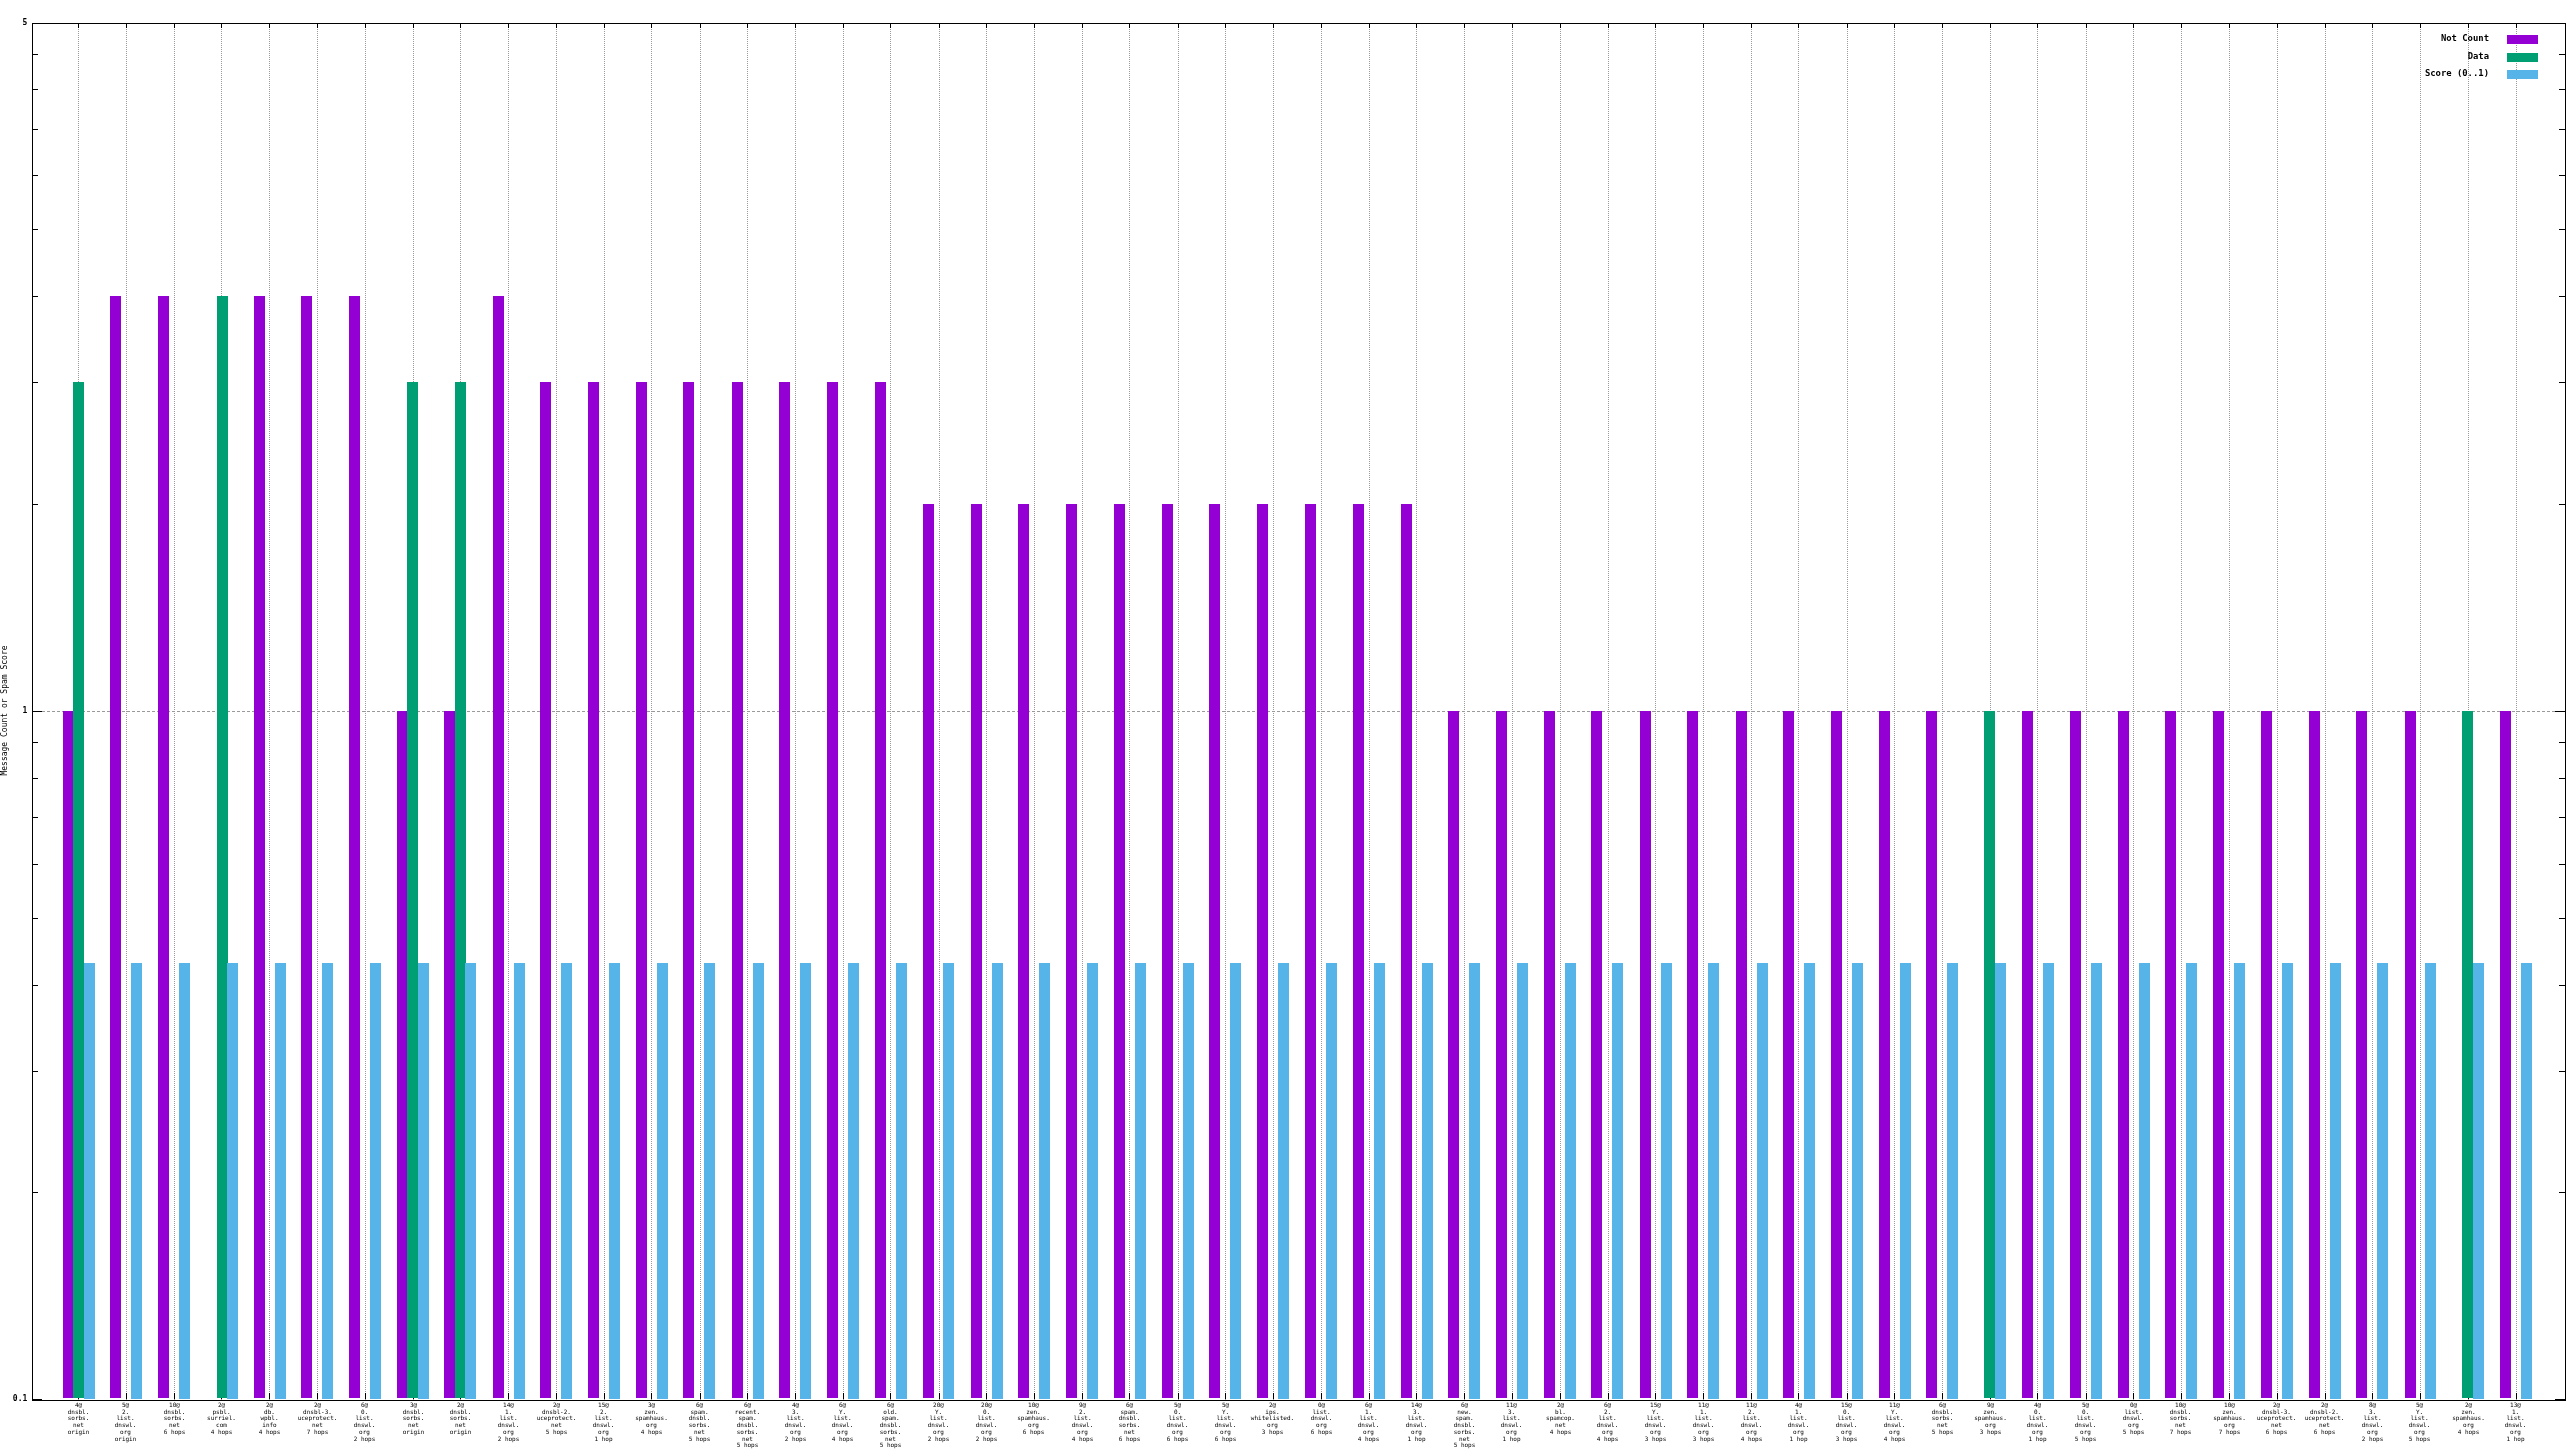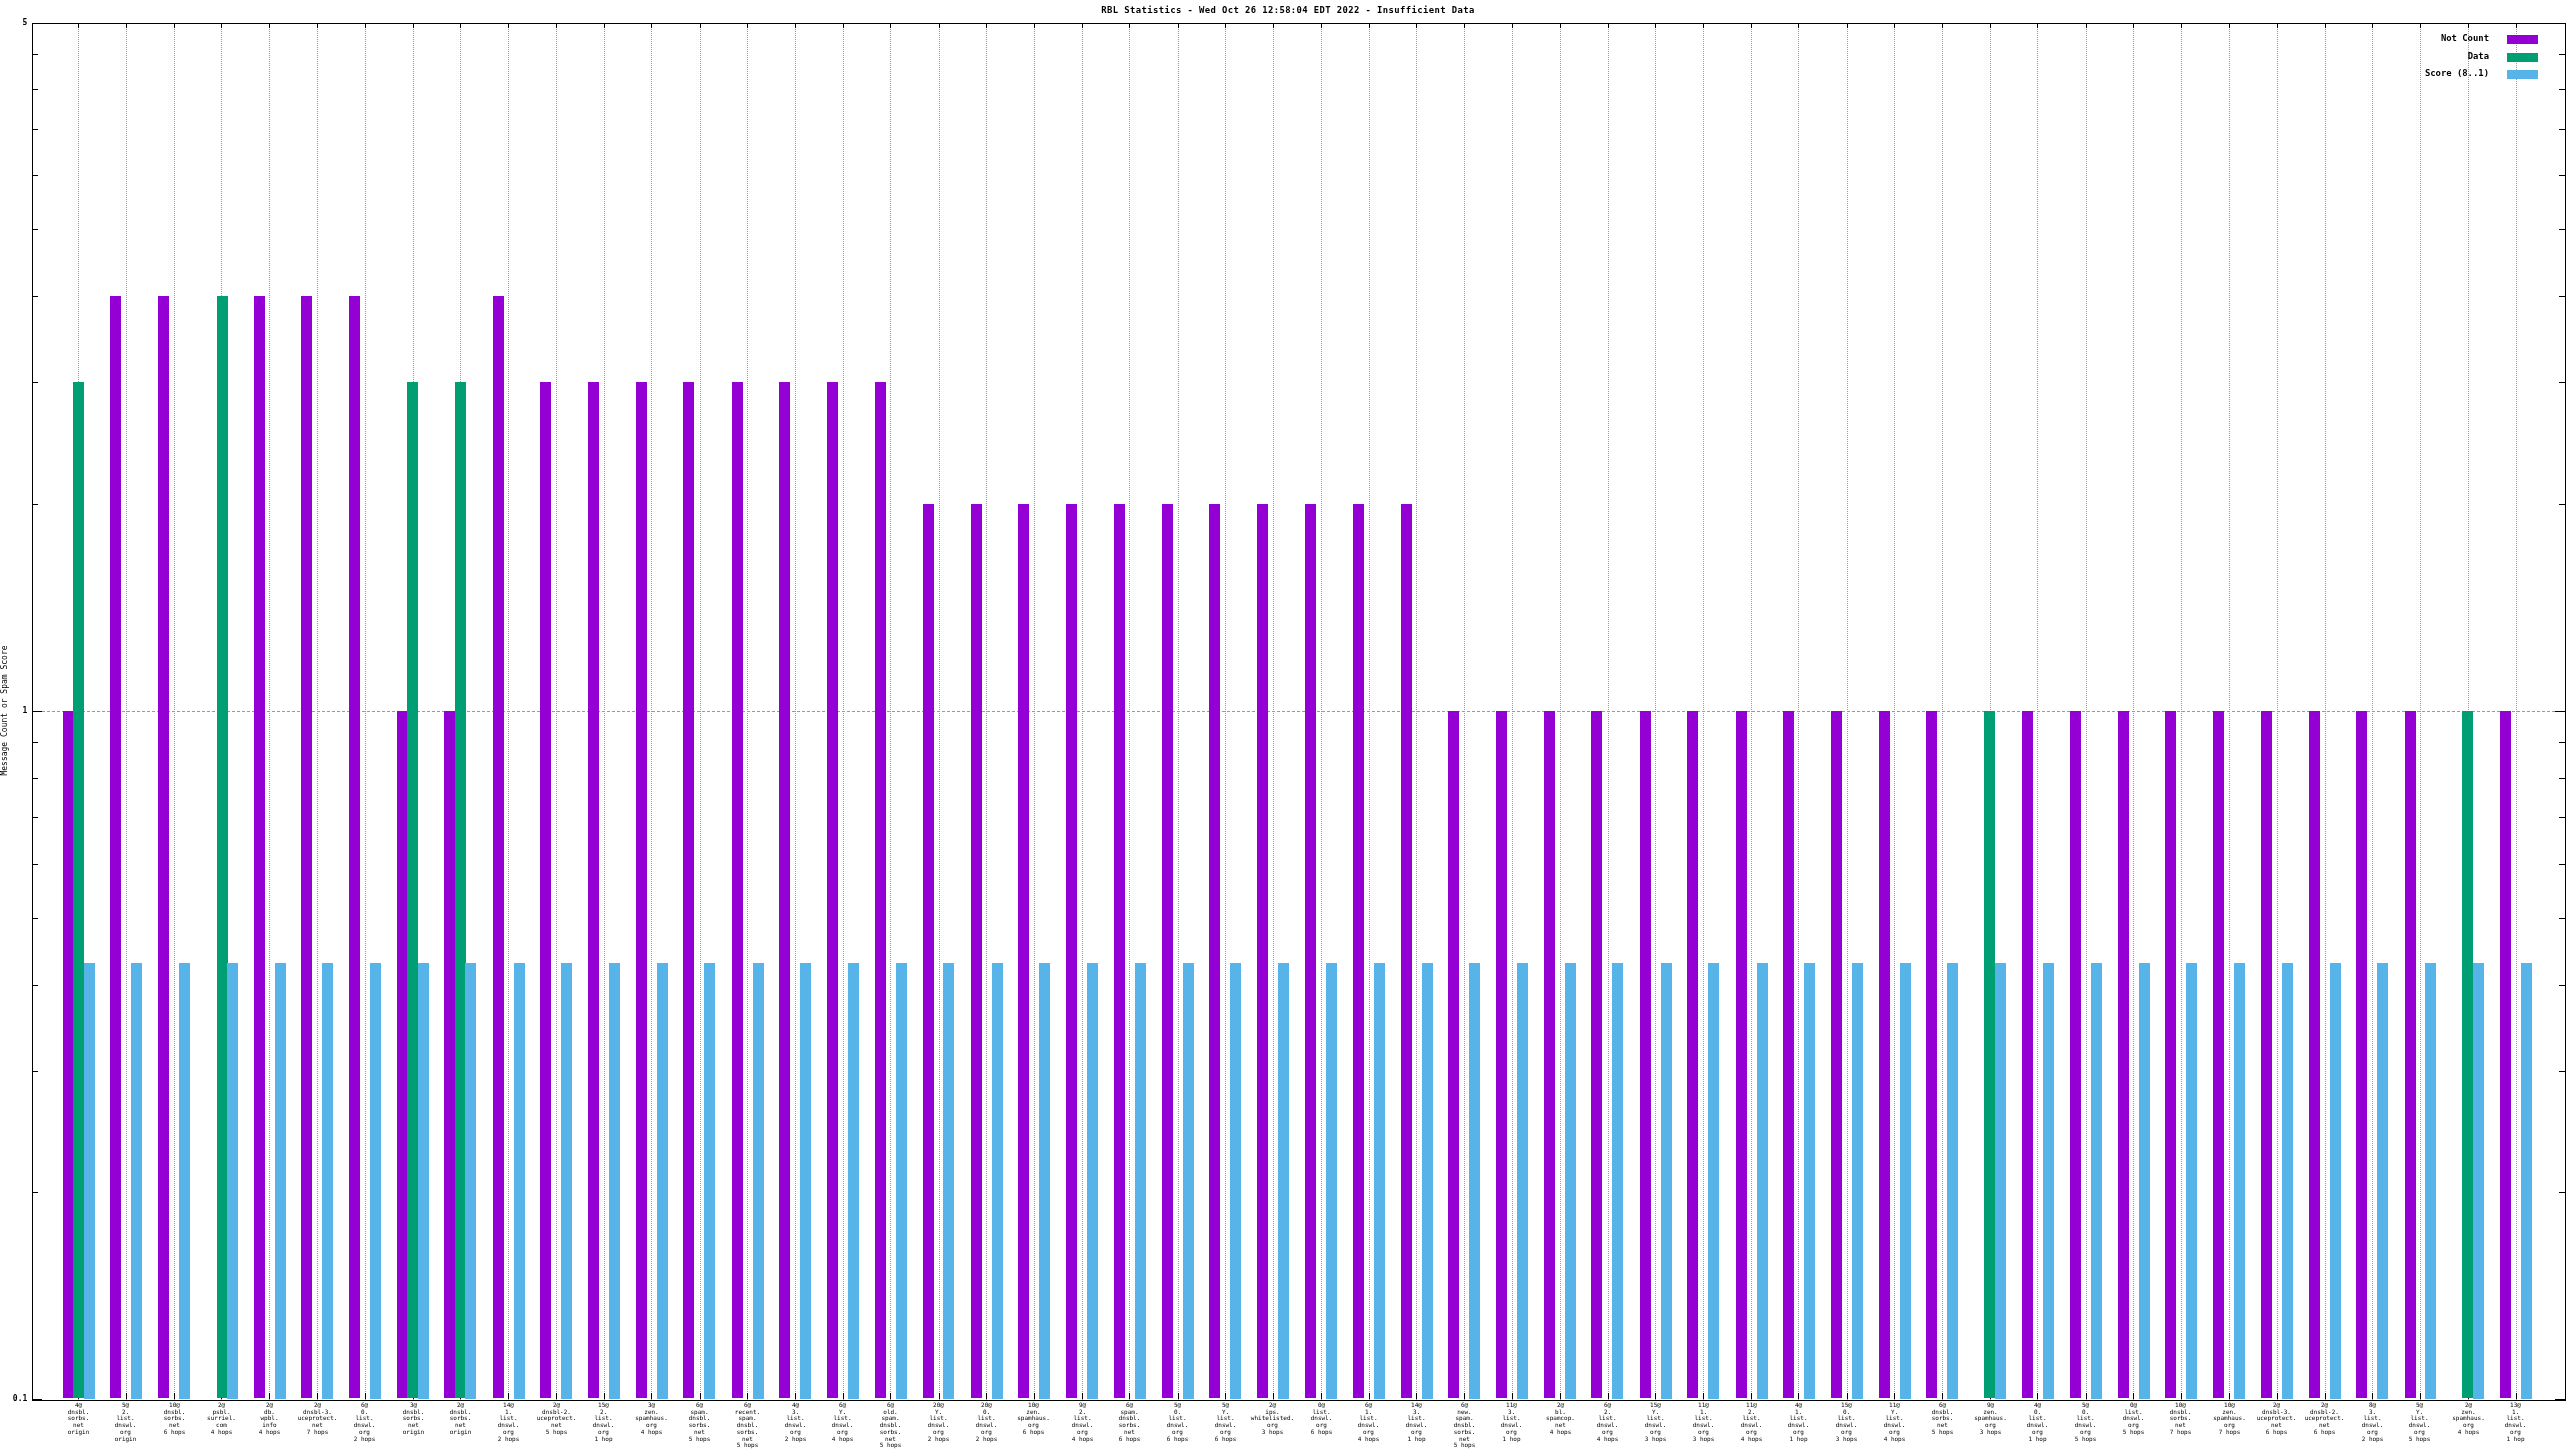--- a/index.html
+++ b/index.html
@@ -20,21 +20,20 @@
         white-space:pre;letter-spacing:0px;}
   .legend-row{position:absolute;height:9.7px;}
   .legend-text{position:absolute;right:76px;top:0;font-size:8.9px;line-height:9.7px;
                white-space:nowrap;font-weight:bold;}
   .legend-swatch{position:absolute;right:27px;top:0.8px;width:31px;height:8.9px;}
 </style>
 </head>
 <body>
 
 <div class="chart">
-  <div class="title">RBL Statistics - Wed Oct 26 12:58:04 EDT 2022 - Insufficient Data</div>
   <div class="ylabel">Message Count or Spam Score</div>
   <div id="plot">
       <div class="vgrid" style="left: 78px; top: 22.5px; height: 1377px;"></div>
       <div class="tic" style="left: 78px; top: 1393px; width: 0.8px; height: 5.6px;"></div>
       <div class="tic" style="left: 78px; top: 22.5px; width: 0.8px; height: 5.6px;"></div>
       <div class="vgrid" style="left: 126px; top: 22.5px; height: 1377px;"></div>
       <div class="tic" style="left: 126px; top: 1393px; width: 0.8px; height: 5.6px;"></div>
       <div class="tic" style="left: 126px; top: 22.5px; width: 0.8px; height: 5.6px;"></div>
       <div class="vgrid" style="left: 174px; top: 22.5px; height: 1377px;"></div>
       <div class="tic" style="left: 174px; top: 1393px; width: 0.8px; height: 5.6px;"></div>
@@ -634,18 +633,18 @@
   <div id="legend">
       <div class="legend-row" style="left: 0px; top: 34px; width: 2565px;">
         <span class="legend-text">Not Count</span>
         <span class="legend-swatch" style="background: rgb(148, 0, 211);"></span>
       </div>
       <div class="legend-row" style="left: 0px; top: 52px; width: 2565px;">
         <span class="legend-text">Data</span>
         <span class="legend-swatch" style="background: rgb(0, 158, 115);"></span>
       </div>
       <div class="legend-row" style="left: 0px; top: 69px; width: 2565px;">
-        <span class="legend-text">Score (8..1)</span>
+        <span class="legend-text">Score (0..1)</span>
         <span class="legend-swatch" style="background: rgb(86, 180, 233);"></span>
       </div>
     </div>
 </div>
 
 
 </body></html>

